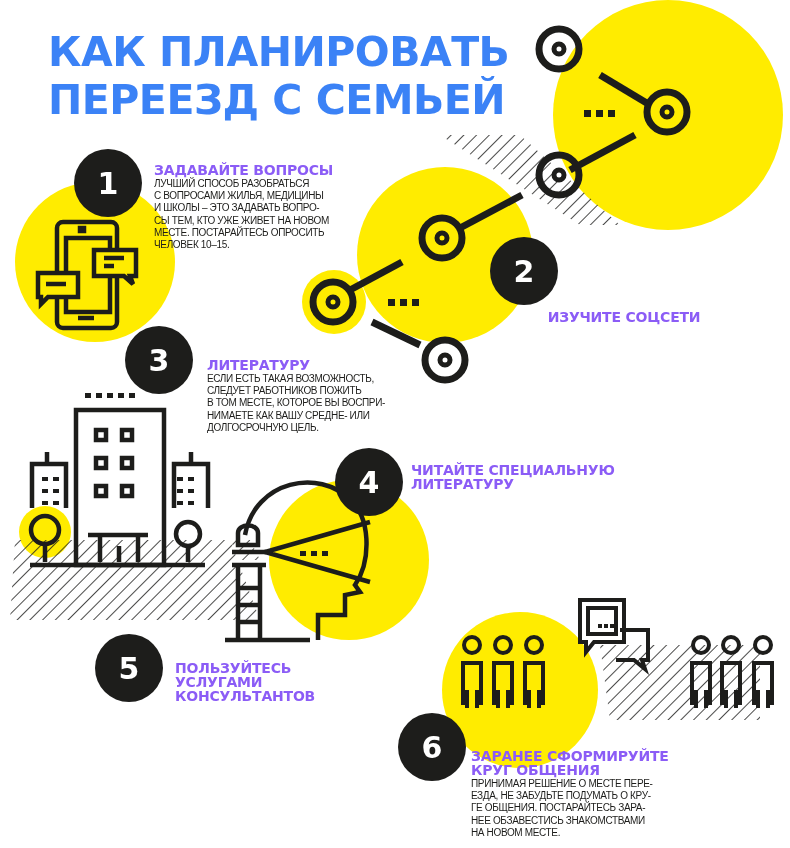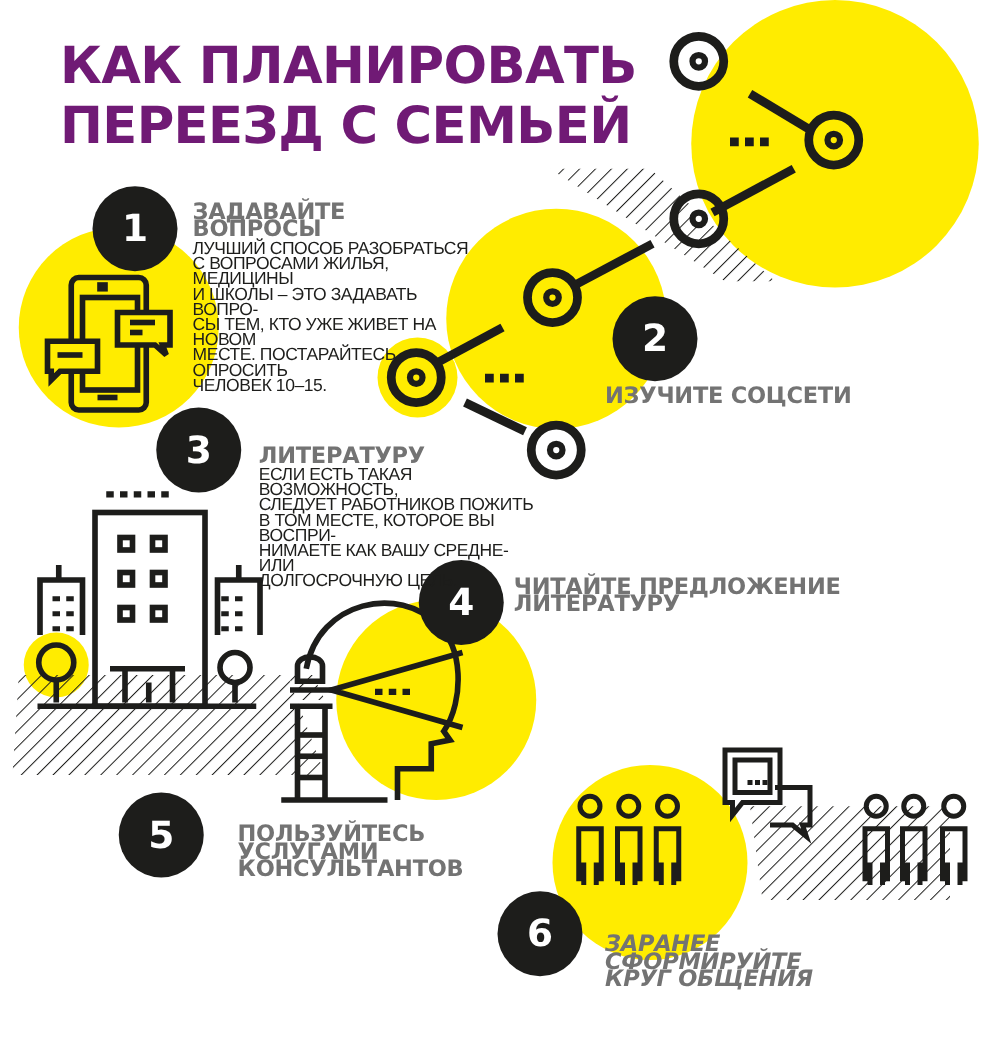--- a/index.html
+++ b/index.html
@@ -1,23 +1,23 @@
 <!DOCTYPE html>
 <html><head>
 <meta charset="utf-8">
 <style>
   html,body{margin:0;padding:0;background:#fff;}
   #root{position:relative;width:790px;height:848px;overflow:hidden;background:#fff;font-family:"DejaVu Sans","Liberation Sans",sans-serif;color:#1d1d1b;}
   #art{position:absolute;left:0;top:0;}
-  .title{position:absolute;left:48px;top:28px;font-size:41px;line-height:48px;font-weight:bold;letter-spacing:-0.5px;color:#701a75;}
+  .title{position:absolute;left:48px;top:28px;font-size:41px;line-height:48px;font-weight:bold;letter-spacing:-0.5px;color:#3b82f6;}
   .title div{white-space:nowrap;}
   .badge{position:absolute;width:68px;height:68px;border-radius:50%;background:#1d1d1b;color:#fff;font-weight:bold;font-size:30px;display:flex;align-items:center;justify-content:center;font-family:"DejaVu Sans",sans-serif;}
   .step{position:absolute;}
-  .step h3{margin:0;font-size:18px;line-height:14px;font-weight:bold;color:#737373;letter-spacing:-0.2px;}
-  .step p{margin:1px 0 0 0;font-size:14px;line-height:12.2px;color:#1d1d1b;letter-spacing:-0.35px;white-space:pre-line;font-family:"Liberation Sans",sans-serif;}
+  .step h3{margin:0;font-size:14px;line-height:14px;font-weight:bold;color:#8b5cf6;letter-spacing:-0.2px;}
+  .step p{margin:1px 0 0 0;font-size:10px;line-height:12.2px;color:#1d1d1b;letter-spacing:-0.35px;white-space:pre-line;font-family:"Liberation Sans",sans-serif;}
 </style>
 </head>
 <body>
 
 <div id="root">
 
   <svg id="art" width="790" height="848" viewBox="0 0 790 848">
     <defs>
       <pattern id="hatch" patternUnits="userSpaceOnUse" width="9" height="9" patternTransform="rotate(45)">
         <line x1="0" y1="0" x2="0" y2="9" stroke="#1d1d1b" stroke-width="1.6"></line>
@@ -194,42 +194,47 @@
   <div class="step" style="left:154px;top:163px;width:230px;">
     <h3>ЗАДАВАЙТЕ ВОПРОСЫ</h3>
     <p>ЛУЧШИЙ СПОСОБ РАЗОБРАТЬСЯ
 С ВОПРОСАМИ ЖИЛЬЯ, МЕДИЦИНЫ
 И ШКОЛЫ – ЭТО ЗАДАВАТЬ ВОПРО-
 СЫ ТЕМ, КТО УЖЕ ЖИВЕТ НА НОВОМ
 МЕСТЕ. ПОСТАРАЙТЕСЬ ОПРОСИТЬ
 ЧЕЛОВЕК 10–15.</p>
   </div>
 
-  <div class="step" style="left:484px;top:310px;width:240px;">
+  <div class="step" style="left:504px;top:310px;width:240px;text-align:center;">
     <h3>ИЗУЧИТЕ СОЦСЕТИ</h3>
   </div>
 
   <div class="step" style="left:207px;top:358px;width:230px;">
     <h3>ЛИТЕРАТУРУ</h3>
     <p>ЕСЛИ ЕСТЬ ТАКАЯ ВОЗМОЖНОСТЬ,
 СЛЕДУЕТ РАБОТНИКОВ ПОЖИТЬ
 В ТОМ МЕСТЕ, КОТОРОЕ ВЫ ВОСПРИ-
 НИМАЕТЕ КАК ВАШУ СРЕДНЕ- ИЛИ
 ДОЛГОСРОЧНУЮ ЦЕЛЬ.</p>
   </div>
 
   <div class="step" style="left:411px;top:463px;width:300px;">
-    <h3 style="white-space:pre-line;">ЧИТАЙТЕ ПРЕДЛОЖЕНИЕ
+    <h3 style="white-space:pre-line;">ЧИТАЙТЕ СПЕЦИАЛЬНУЮ
 ЛИТЕРАТУРУ</h3>
   </div>
 
-  <div class="step" style="left:190px;top:661px;width:230px;">
+  <div class="step" style="left:175px;top:661px;width:230px;">
     <h3 style="white-space:pre-line;">ПОЛЬЗУЙТЕСЬ
 УСЛУГАМИ
 КОНСУЛЬТАНТОВ</h3>
   </div>
 
-  <div class="step" style="left:484px;top:749px;width:240px;font-style:italic;">
+  <div class="step" style="left:471px;top:749px;width:240px;">
     <h3 style="white-space:pre-line;">ЗАРАНЕЕ СФОРМИРУЙТЕ
 КРУГ ОБЩЕНИЯ</h3>
+    <p>ПРИНИМАЯ РЕШЕНИЕ О МЕСТЕ ПЕРЕ-
+ЕЗДА, НЕ ЗАБУДЬТЕ ПОДУМАТЬ О КРУ-
+ГЕ ОБЩЕНИЯ. ПОСТАРАЙТЕСЬ ЗАРА-
+НЕЕ ОБЗАВЕСТИСЬ ЗНАКОМСТВАМИ
+НА НОВОМ МЕСТЕ.</p>
   </div>
 
 </div>
 
 </body></html>

